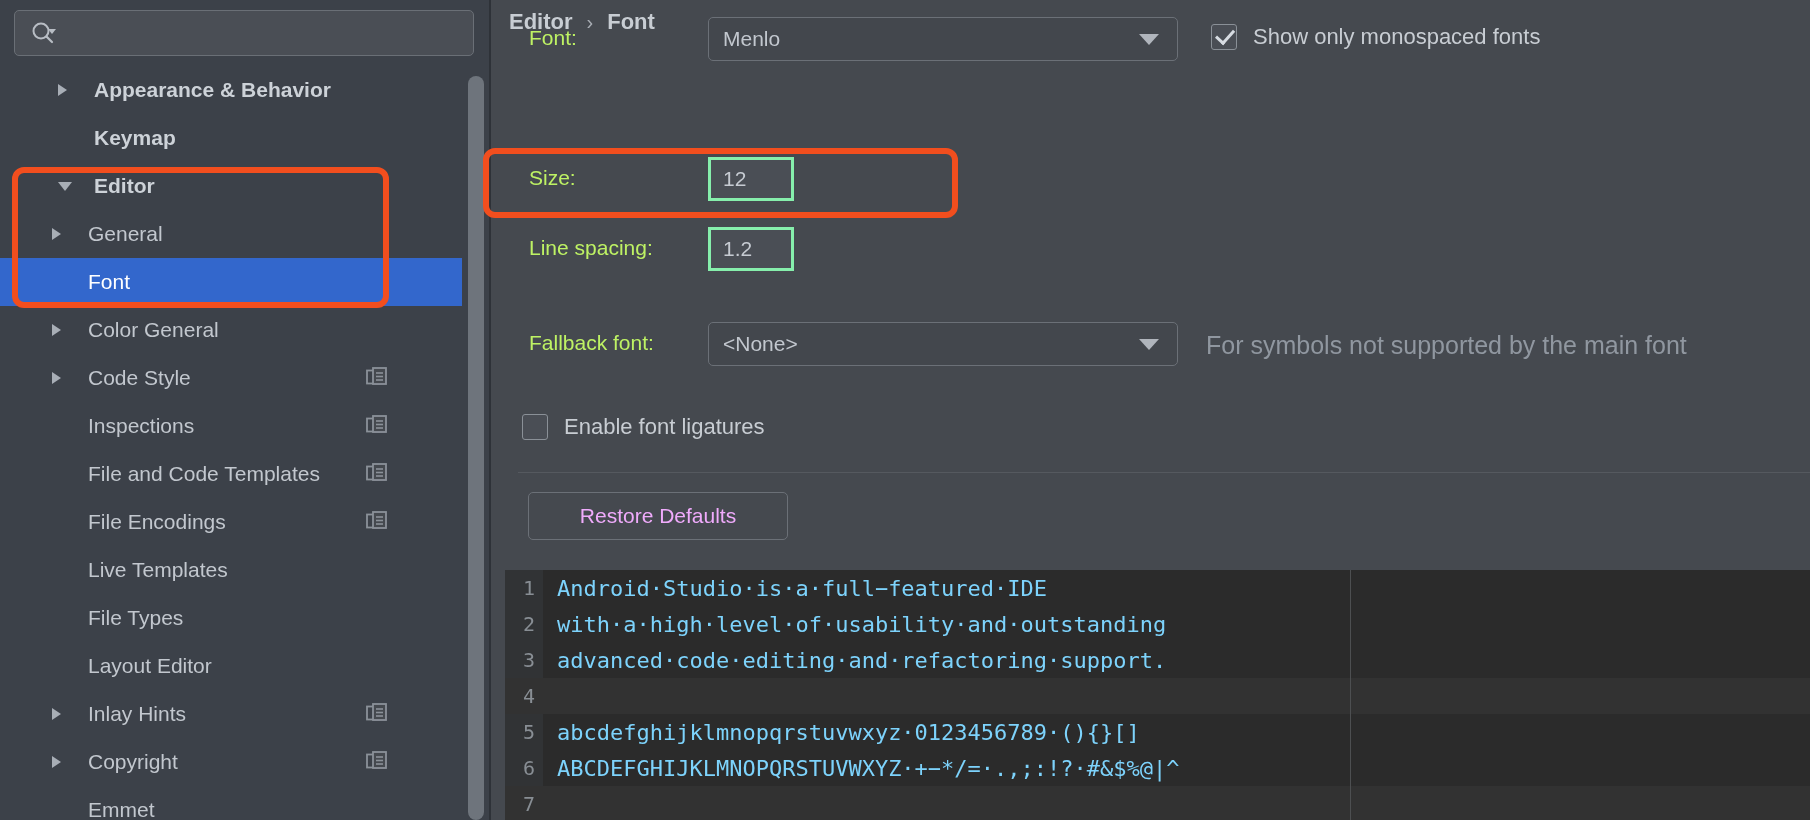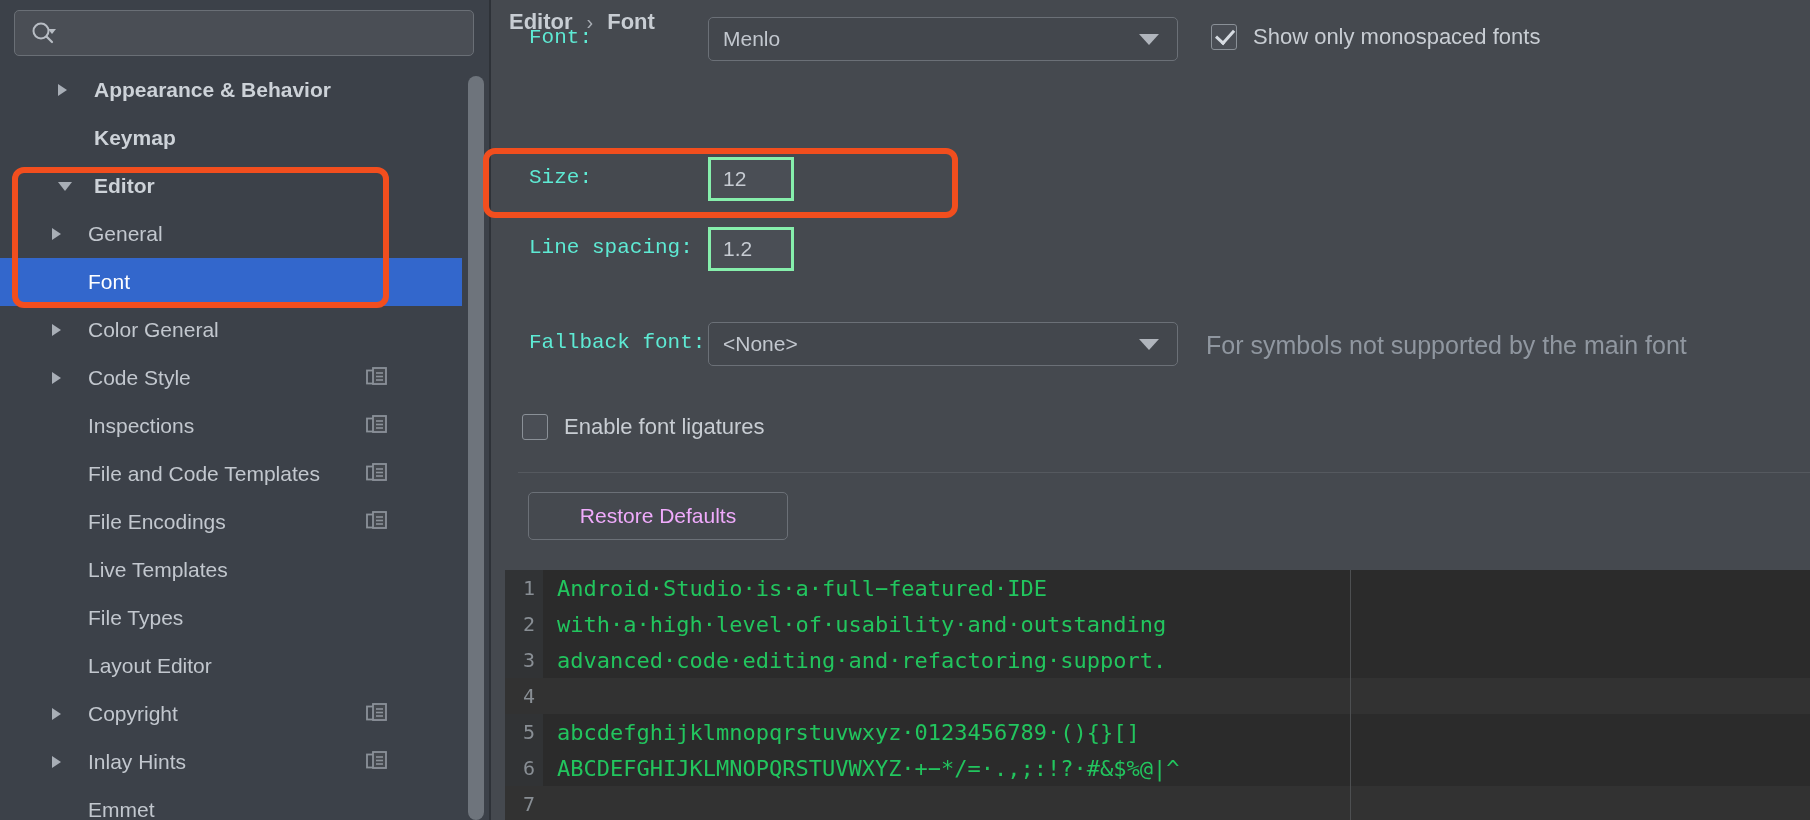--- a/index.html
+++ b/index.html
@@ -101,23 +101,22 @@
     background: #45494f;
   }
   .breadcrumb {
     position: absolute; left: 18px; top: 9px;
     font-size: 22px; font-weight: bold; color: #c8cdd3;
     display: flex; align-items: center; gap: 14px;
   }
   .crumb-sep { font-weight: normal; font-size: 20px; color: #a9aeb5; }
   .lbl {
     position: absolute;
-    font-size: 21px; color: #5eead4;
+    font-size: 21px; color: #bef264;
     text-align: left;
-    font-family: Liberation Mono, monospace;
   }
 
   .combo {
     position: absolute;
     height: 44px;
     background: #43474d;
     border: 1px solid #6b7077;
     border-radius: 5px;
     display: flex; align-items: center;
     color: #c2c7ce; font-size: 21px;
@@ -197,21 +196,21 @@
     display: flex; align-items: center;
     font-family: "DejaVu Sans Mono", monospace;
     font-size: 22px;
   }
   .cline.dim { background: #323232; }
   .lnum {
     width: 38px; flex: 0 0 auto;
     text-align: right; padding-right: 8px;
     color: #888e94; font-size: 20px;
   }
-  .ctext { margin-left: 14px; color: #22c55e; white-space: pre; letter-spacing: 0px; }
+  .ctext { margin-left: 14px; color: #7dd3fc; white-space: pre; letter-spacing: 0px; }
   .guide {
     position: absolute; left: 845px; top: 0;
     width: 1px; height: 250px; background: #4d4f51;
   }
 
   
   .anno {
     position: absolute;
     border: 6px solid #f24e1e;
     border-radius: 12px;
@@ -326,34 +325,34 @@
           <span class="tree-label">File Types</span>
         </div>
         <div class="tree-row lvl1">
           <span class="arrow-slot"></span>
           <span class="tree-label">Layout Editor</span>
         </div>
         <div class="tree-row lvl1">
           <span class="arrow-slot">
             <span class="arrow"></span>
           </span>
+          <span class="tree-label">Inlay Hints</span>
+          <span class="copy-icon"><svg width="22" height="22" viewBox="0 0 22 22">
+              <rect x="1" y="3.5" width="12" height="13" fill="none" stroke="#8b9199" stroke-width="1.8"></rect>
+              <rect x="7" y="1" width="13" height="16" fill="#45494f" stroke="#8b9199" stroke-width="1.8"></rect>
+              <line x1="10" y1="6" x2="17" y2="6" stroke="#8b9199" stroke-width="1.6"></line>
+              <line x1="10" y1="9.5" x2="17" y2="9.5" stroke="#8b9199" stroke-width="1.6"></line>
+              <line x1="10" y1="13" x2="17" y2="13" stroke="#8b9199" stroke-width="1.6"></line>
+            </svg></span>
+        </div>
+        <div class="tree-row lvl1">
+          <span class="arrow-slot">
+            <span class="arrow"></span>
+          </span>
           <span class="tree-label">Copyright</span>
-          <span class="copy-icon"><svg width="22" height="22" viewBox="0 0 22 22">
-              <rect x="1" y="3.5" width="12" height="13" fill="none" stroke="#8b9199" stroke-width="1.8"></rect>
-              <rect x="7" y="1" width="13" height="16" fill="#45494f" stroke="#8b9199" stroke-width="1.8"></rect>
-              <line x1="10" y1="6" x2="17" y2="6" stroke="#8b9199" stroke-width="1.6"></line>
-              <line x1="10" y1="9.5" x2="17" y2="9.5" stroke="#8b9199" stroke-width="1.6"></line>
-              <line x1="10" y1="13" x2="17" y2="13" stroke="#8b9199" stroke-width="1.6"></line>
-            </svg></span>
-        </div>
-        <div class="tree-row lvl1">
-          <span class="arrow-slot">
-            <span class="arrow"></span>
-          </span>
-          <span class="tree-label">Inlay Hints</span>
           <span class="copy-icon"><svg width="22" height="22" viewBox="0 0 22 22">
               <rect x="1" y="3.5" width="12" height="13" fill="none" stroke="#8b9199" stroke-width="1.8"></rect>
               <rect x="7" y="1" width="13" height="16" fill="#45494f" stroke="#8b9199" stroke-width="1.8"></rect>
               <line x1="10" y1="6" x2="17" y2="6" stroke="#8b9199" stroke-width="1.6"></line>
               <line x1="10" y1="9.5" x2="17" y2="9.5" stroke="#8b9199" stroke-width="1.6"></line>
               <line x1="10" y1="13" x2="17" y2="13" stroke="#8b9199" stroke-width="1.6"></line>
             </svg></span>
         </div>
         <div class="tree-row lvl1">
           <span class="arrow-slot"></span>

